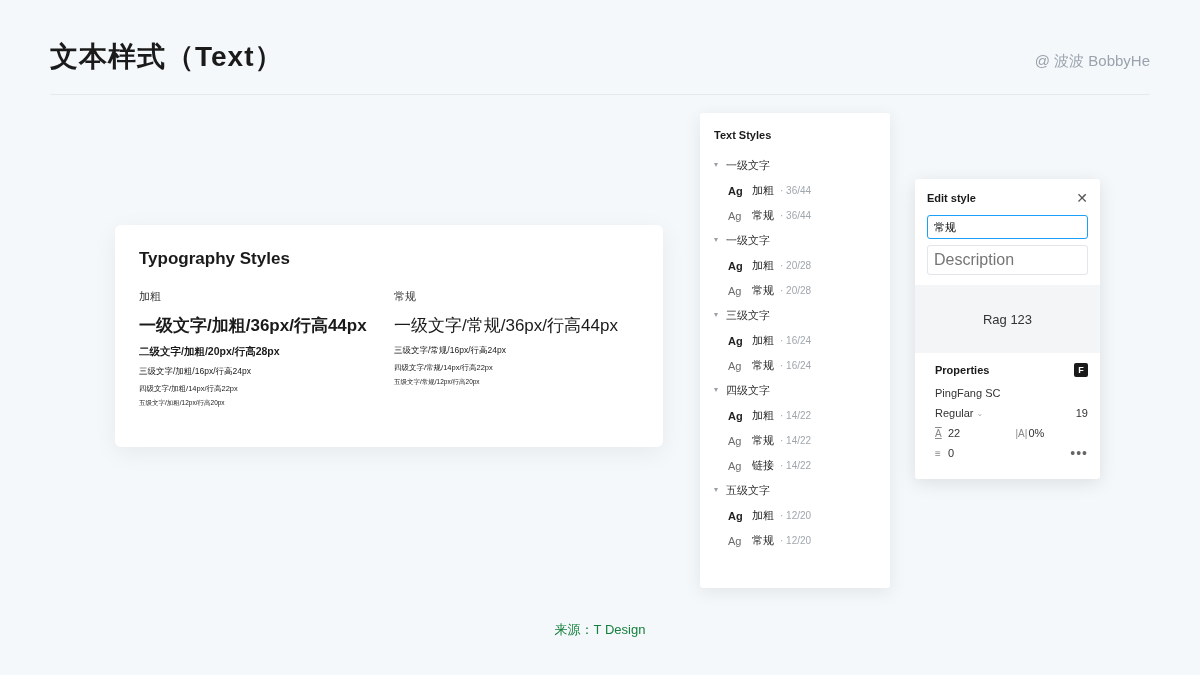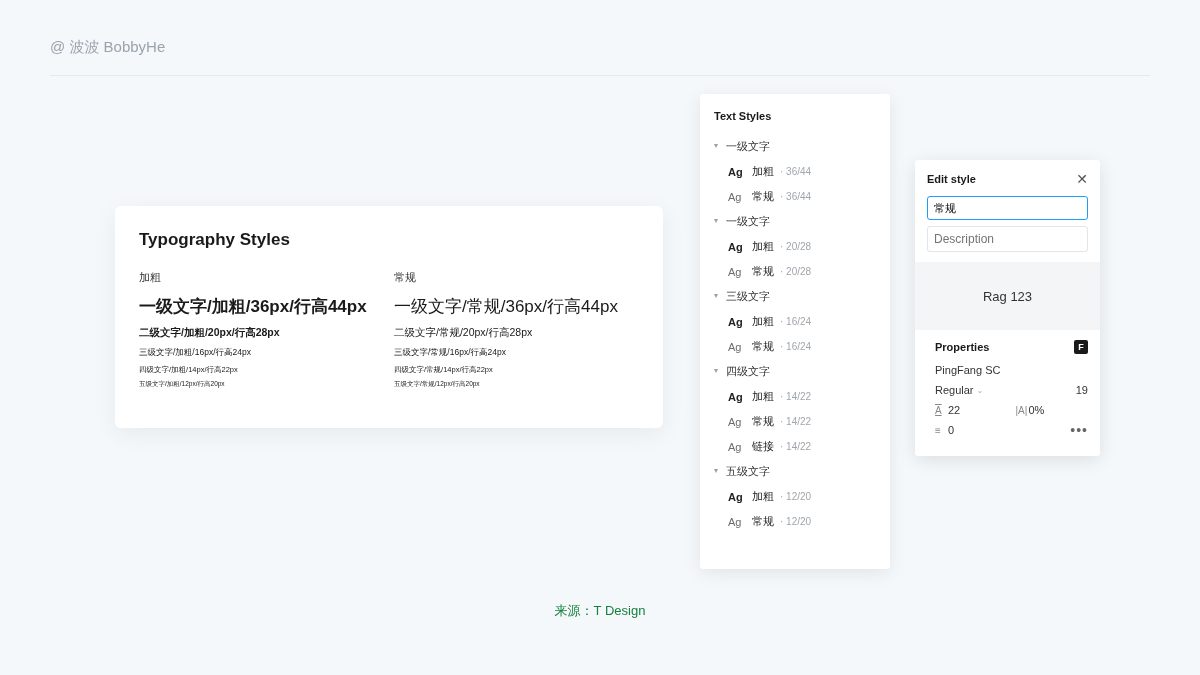--- a/index.html
+++ b/index.html
@@ -137,21 +137,21 @@
     padding: 5px 6px;
     font-size: 11px;
     outline: none;
     margin-bottom: 6px;
   }
   .edit-desc {
     width: 100%;
     border: 1px solid #e2e5e9;
     border-radius: 3px;
     padding: 5px 6px;
-    font-size: 12px;
+    font-size: 16px;
     color: #aaa;
     background: #fff;
     margin-bottom: 0;
   }
   .preview {
     background: #f4f5f6;
     height: 68px;
     display: flex;
     align-items: center;
     justify-content: center;
@@ -196,41 +196,41 @@
     left: 0; right: 0;
     text-align: center;
     color: #15803d;
     font-size: 13px;
   }
 </style>
 </head>
 <body>
 
 <div class="header">
+  <div class="title">文本样式（Text）</div>
   <div class="author">@ 波波 BobbyHe</div>
 </div>
 <hr class="hr">
 
 <div class="stage">
 
   <div class="typo-card">
     <div class="typo-title">Typography Styles</div>
     <div class="cols">
       <div class="col">
         <div class="col-head">加粗</div>
         <div class="t1">一级文字/加粗/36px/行高44px</div>
         <div class="t2">二级文字/加粗/20px/行高28px</div>
         <div class="t3">三级文字/加粗/16px/行高24px</div>
         <div class="t4">四级文字/加粗/14px/行高22px</div>
         <div class="t5">五级文字/加粗/12px/行高20px</div>
       </div>
       <div class="col">
         <div class="col-head">常规</div>
         <div class="t1 reg">一级文字/常规/36px/行高44px</div>
-        <div class="t2 reg">二级文字/常规/20px/行高28px</div>
         <div class="t3">三级文字/常规/16px/行高24px</div>
         <div class="t4">四级文字/常规/14px/行高22px</div>
         <div class="t5">五级文字/常规/12px/行高20px</div>
       </div>
     </div>
   </div>
 
   <div class="styles-panel">
     <div class="styles-panel-title">Text Styles</div>
     <div id="styles-groups">

